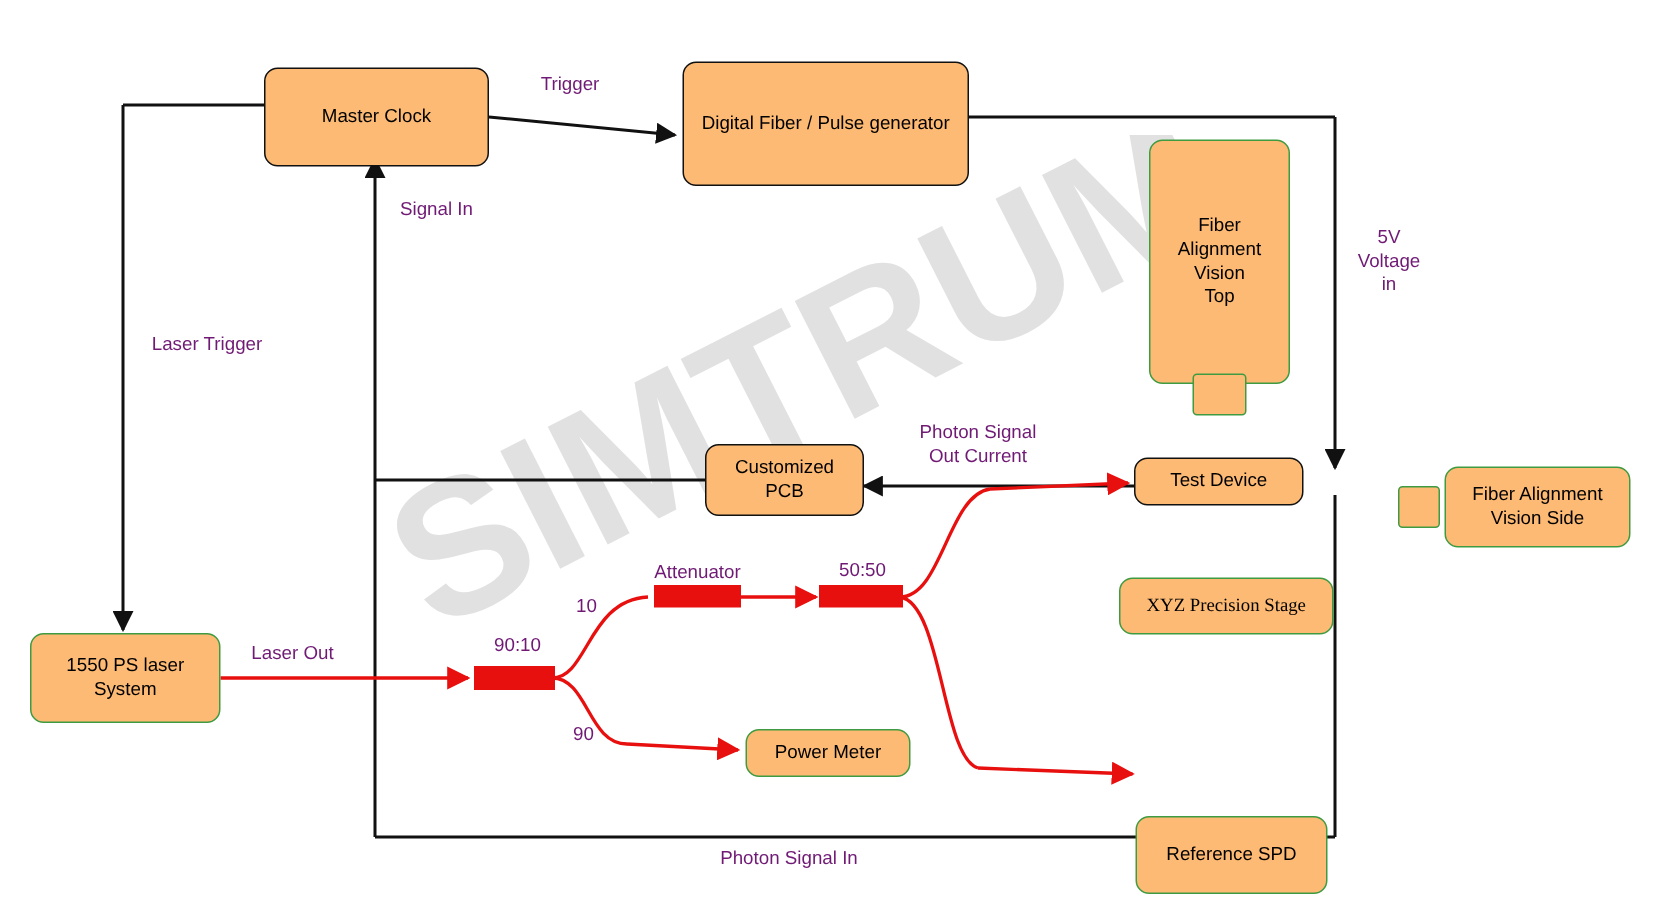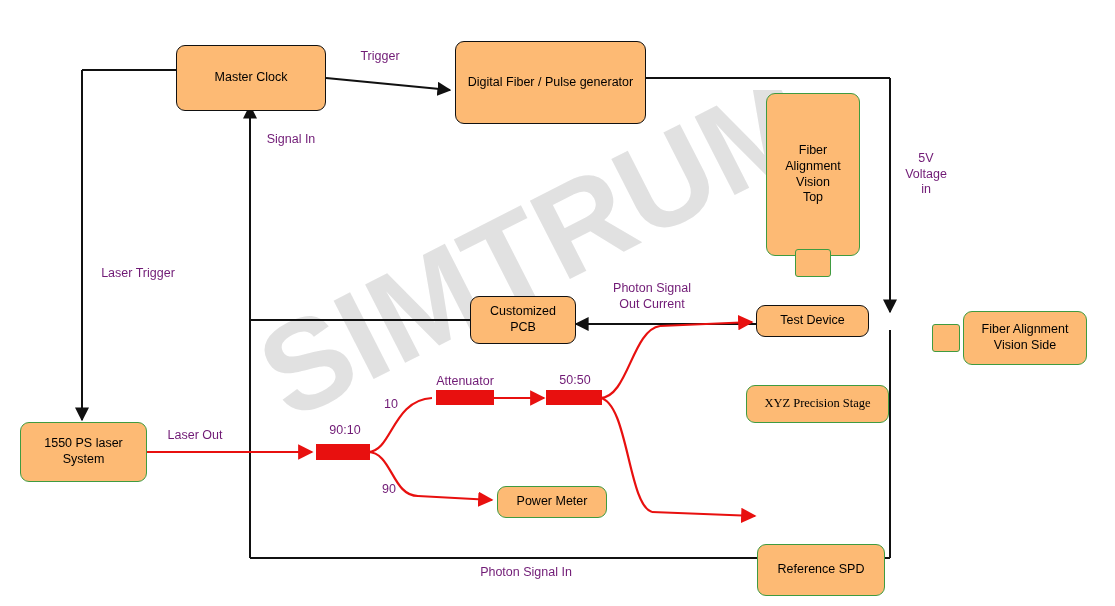--- a/index.html
+++ b/index.html
@@ -190,21 +190,21 @@
   </div>
 
   <div class="node green" style="left:757px; top:500px; width:128px; height:52px;margin-top:44px;">
     <span>Reference SPD</span>
   </div>
 
   <div class="label" style="left:345px; top:49px; width:70px;"><span>Trigger</span></div>
 
   <div class="label" style="left:253px; top:132px; width:76px;"><span>Signal In</span></div>
 
-  <div class="label" style="left:88px; top:222px; width:100px;margin-top:44px;"><span>Laser Trigger</span></div>
+  <div class="label" style="left:88px; top:222px; width:100px;"><span>Laser Trigger</span></div>
 
   <div class="label" style="left:898px; top:151px; width:56px;"><span>5V
 Voltage
 in</span></div>
 
   <div class="label" style="left:590px; top:281px; width:124px;"><span>Photon Signal
 Out Current</span></div>
 
   <div class="label" style="left:156px; top:428px; width:78px;text-align:center;"><span>Laser Out</span></div>
 

